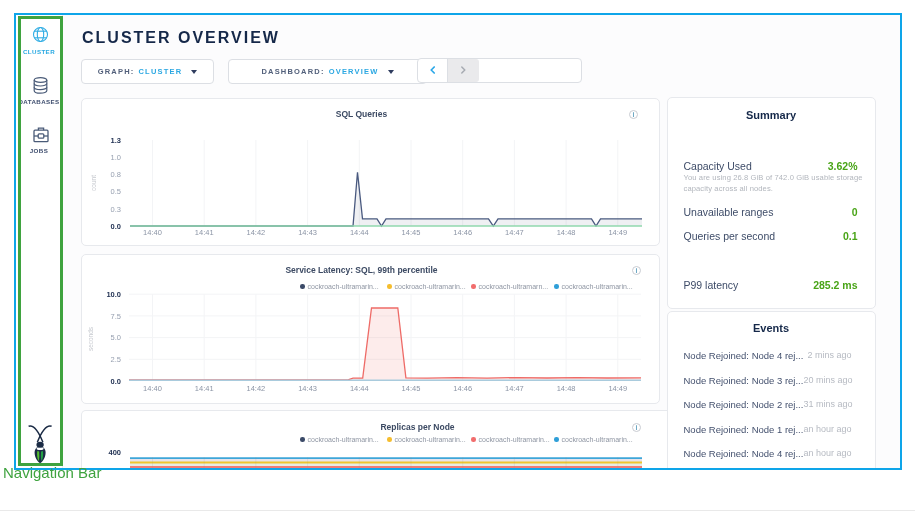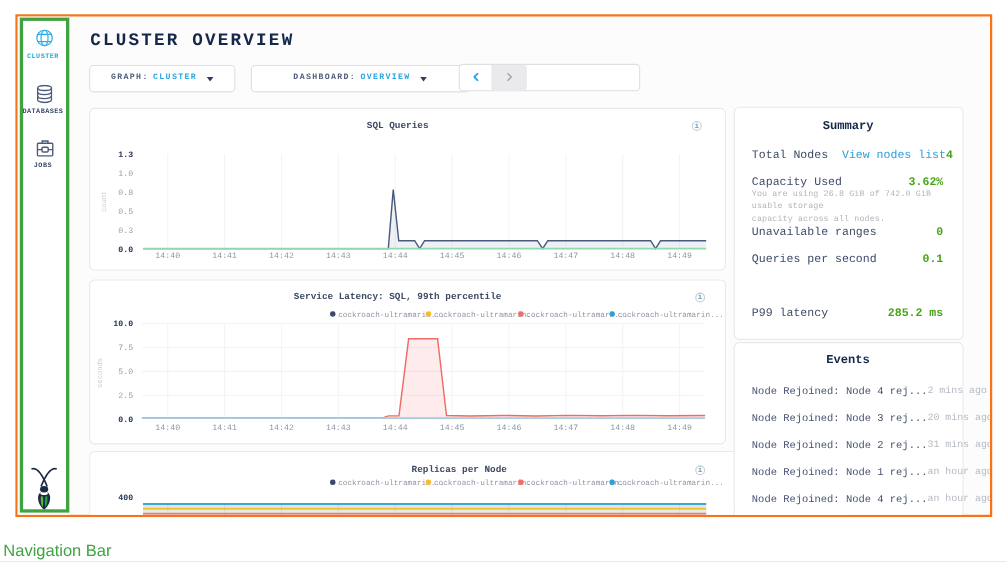--- a/index.html
+++ b/index.html
@@ -1,19 +1,19 @@
 <!DOCTYPE html>
 <html><head>
 <meta charset="utf-8">
 <style>
 * { margin:0; padding:0; box-sizing:border-box; }
 html,body { background:#fff; }
 body { font-family:"Liberation Sans", sans-serif; width:915px; height:517px; position:relative; overflow:hidden; }
 .abs { position:absolute; }
-.window { position:absolute; left:14px; top:13px; width:888px; height:457px; border:2px solid #f97316; background:#fcfcfd; overflow:hidden;font-family:Liberation Mono, monospace; }
+.window { position:absolute; left:14px; top:13px; width:888px; height:457px; border:2px solid #0ea5e9; background:#fcfcfd; overflow:hidden; }
 
 .nav { position:absolute; left:0; top:0; width:47px; height:453px; background:#fff; border-right:1px solid #ededf0; }
 .navlbl { position:absolute; width:100%; text-align:center; font-weight:bold; font-size:6.2px; letter-spacing:0.4px; color:#3e4d6e; }
 .navlbl.blue { color:#29a9e2; }
 .greenbox { position:absolute; left:1.5px; top:0.5px; width:45px; height:450.5px; border:3.5px solid #3fa33f; }
 
 .h1 { position:absolute; left:66px; top:14px; font-size:16px; font-weight:bold; letter-spacing:2px; color:#152849; line-height:17px; }
 .dd { position:absolute; height:25px; border:1px solid #dcdfe4; border-radius:4px; background:#fff; font-size:7.5px; font-weight:bold; letter-spacing:1.2px; color:#515f7a; display:flex; align-items:center; justify-content:center; }
 .dd .v { color:#2ba7e2; margin-left:4px; }
 .caret { display:inline-block; width:0; height:0; border-left:3.2px solid transparent; border-right:3.2px solid transparent; border-top:4px solid #2e3c5e; margin-left:9px; margin-top:1px; }
@@ -26,21 +26,21 @@
 .ptitle { position:absolute; width:100%; text-align:center; font-size:8.5px; font-weight:bold; color:#3c4a63; }
 .info { position:absolute; width:9px; height:9px; border:1px solid #c9ccd2; border-radius:50%; color:#6aa6c2; font-size:7px; text-align:center; line-height:8px; font-weight:bold;}
 
 .srow { position:absolute; left:16px; right:17px; font-size:10.5px; color:#3e4c68; white-space:nowrap; display:flex; justify-content:space-between; }
 .srow .val { font-weight:bold; color:#49a417; }
 .stitle { position:absolute; width:100%; text-align:center; font-weight:bold; font-size:11px; color:#152849; }
 .subnote { position:absolute; left:16px; right:4px; font-size:7.6px; color:#b2b6bd; line-height:11.4px; letter-spacing:0.1px; }
 .erow { position:absolute; left:16px; right:23px; font-size:9.5px; color:#44516e; white-space:nowrap; display:flex; justify-content:space-between; }
 .erow .tm { color:#b6bac2; font-size:9px; }
 .link { color:#2d9fdd; }
-.caption { position:absolute; left:3px; top:492px; font-size:15px; color:#3fa33f; }
+.caption { position:absolute; left:3px; top:464px; font-size:15px; color:#3fa33f; }
 .botline { position:absolute; left:0; top:510px; width:915px; height:1px; background:#e9e9e9; }
 .legend { position:absolute; font-size:7px; color:#8f96a3; }
 .legend span.d { display:inline-block; width:4.5px; height:4.5px; border-radius:50%; margin-right:3px; }
 </style>
 </head>
 <body>
 <div class="window">
   <div class="nav">
 
     <svg class="abs" style="left:16px;top:11px" width="17" height="17" viewBox="0 0 17 17">
@@ -202,24 +202,20 @@
         <path d="M48 56 H560" stroke="#ef7b76"></path>
       </g>
       <g stroke="rgba(160,140,130,0.15)" stroke-width="1">
         <path d="M70.5 46 V70 M122.2 46 V70 M173.9 46 V70 M225.6 46 V70 M277.3 46 V70 M329 46 V70 M380.7 46 V70 M432.4 46 V70 M484.1 46 V70 M535.8 46 V70"></path>
       </g>
     </svg>
   </div>
 
   <div class="panel" style="left:650.5px; top:82px; width:209px; height:212px;">
     <div class="stitle" style="top:11px;">Summary</div>
-    <div class="srow" style="top:38px;">
-        <span>Total Nodes&nbsp; <span class="link">View nodes list</span></span>
-        <span class="val">4</span>
-      </div>
     <div class="srow" style="top:61.5px;">
         <span>Capacity Used</span>
         <span class="val">3.62%</span>
       </div>
     <div class="subnote" style="top:74px;">You are using 26.8 GiB of 742.0 GiB usable storage<br>capacity across all nodes.</div>
     <div class="srow" style="top:108px;">
         <span>Unavailable ranges</span>
         <span class="val">0</span>
       </div>
     <div class="srow" style="top:132px;">

